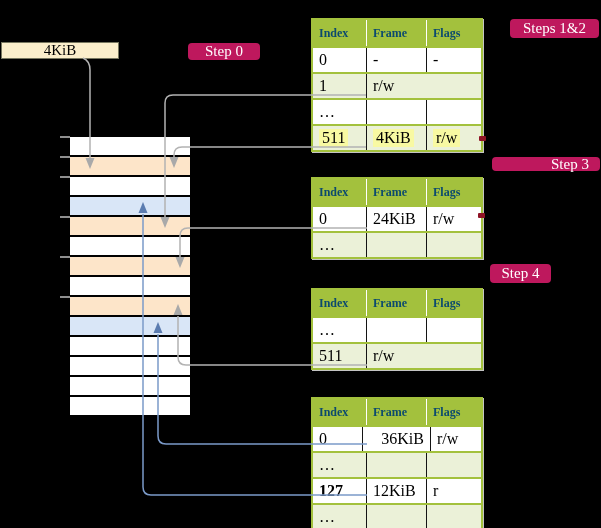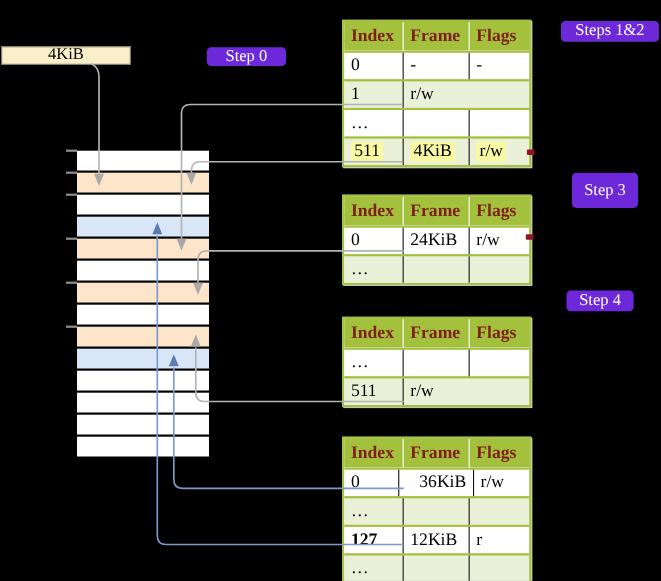--- a/index.html
+++ b/index.html
@@ -12,28 +12,28 @@
   
   #frame-box{
     position:absolute;left:1px;top:42px;width:116px;height:15px;
     background:#fbeecb;border:1px solid #77775f;
     display:flex;align-items:center;justify-content:center;
     font-size:15px;color:#000;
   }
 
   
   .badge{
-    position:absolute;background:#6d28d9;color:#fff;border-radius:4px;
+    position:absolute;background:#be185d;color:#fff;border-radius:4px;
     display:flex;align-items:center;justify-content:center;
     font-size:15px;line-height:1;font-family:Liberation Serif, serif;
   }
   #badge-step0 {left:188px;top:43px;width:72px;height:17px;}
   #badge-steps12{left:510px;top:19px;width:89px;height:19px;}
-  #badge-step3 {left:520px;top:157px;width:60px;height:32px;}
-  #badge-step4 {left:515px;top:264px;width:61px;height:19px;align-items:center;}
+  #badge-step3 {left:492px;top:157px;width:60px;height:14px;padding-left:48px;}
+  #badge-step4 {left:490px;top:264px;width:61px;height:19px;align-items:center;}
 
   
   #memory{
     position:absolute;left:69px;top:136px;width:120px;
     border:1px solid #000;background:#000;
   }
   .mrow{width:120px;height:18px;}
   .mrow + .mrow{margin-top:2px;}
   .c-white{background:#ffffff;}
   .c-peach{background:#fde5c9;}
@@ -42,21 +42,21 @@
   .tick{position:absolute;width:10px;height:2px;background:#8f8f8f;}
 
   
   .ptable{
     position:absolute;width:168px;
     border:2px solid #a3c13d;background:#fff;
     box-shadow:1px 1px 0 #c4c4c4;
   }
   .thead{display:flex;height:26px;background:#a3c13d;}
   .thead .tcell{
-    color:#7f1d1d;font-weight:bold;font-size:16px;
+    color:#0c4a6e;font-weight:bold;font-size:12px;
     border-right:1px solid #fff;
     display:flex;align-items:center;padding-left:6px;box-sizing:border-box;
   }
   .thead .tcell:last-child{border-right:none;}
   .trow{display:flex;height:24px;border-top:2px solid #a3c13d;background:#fff;}
   .trow.shaded{background:#ebf1d8;}
   .trow .tcell{
     font-size:16px;color:#000;
     border-right:1px solid #141414;
     display:flex;align-items:center;padding-left:6px;box-sizing:border-box;

